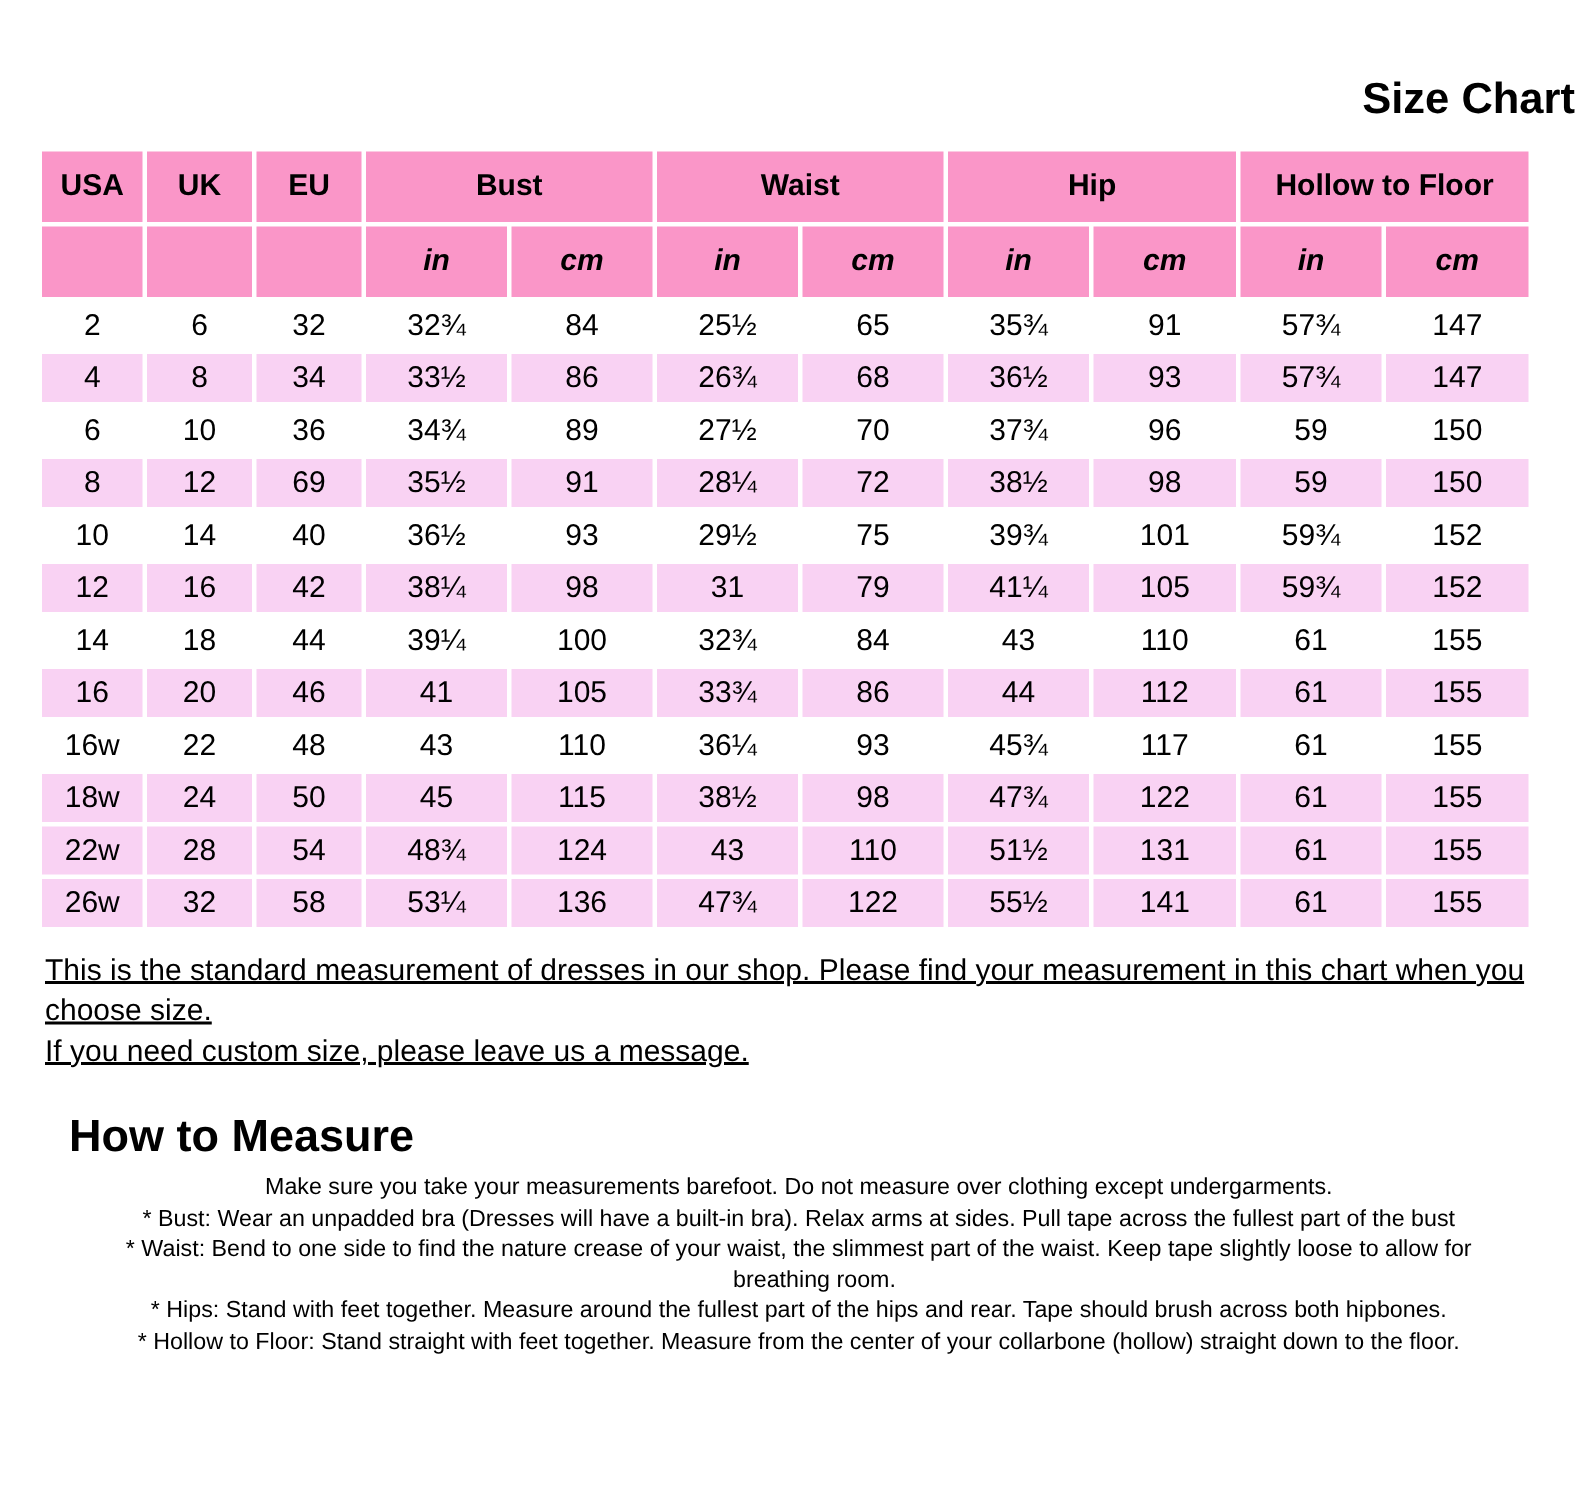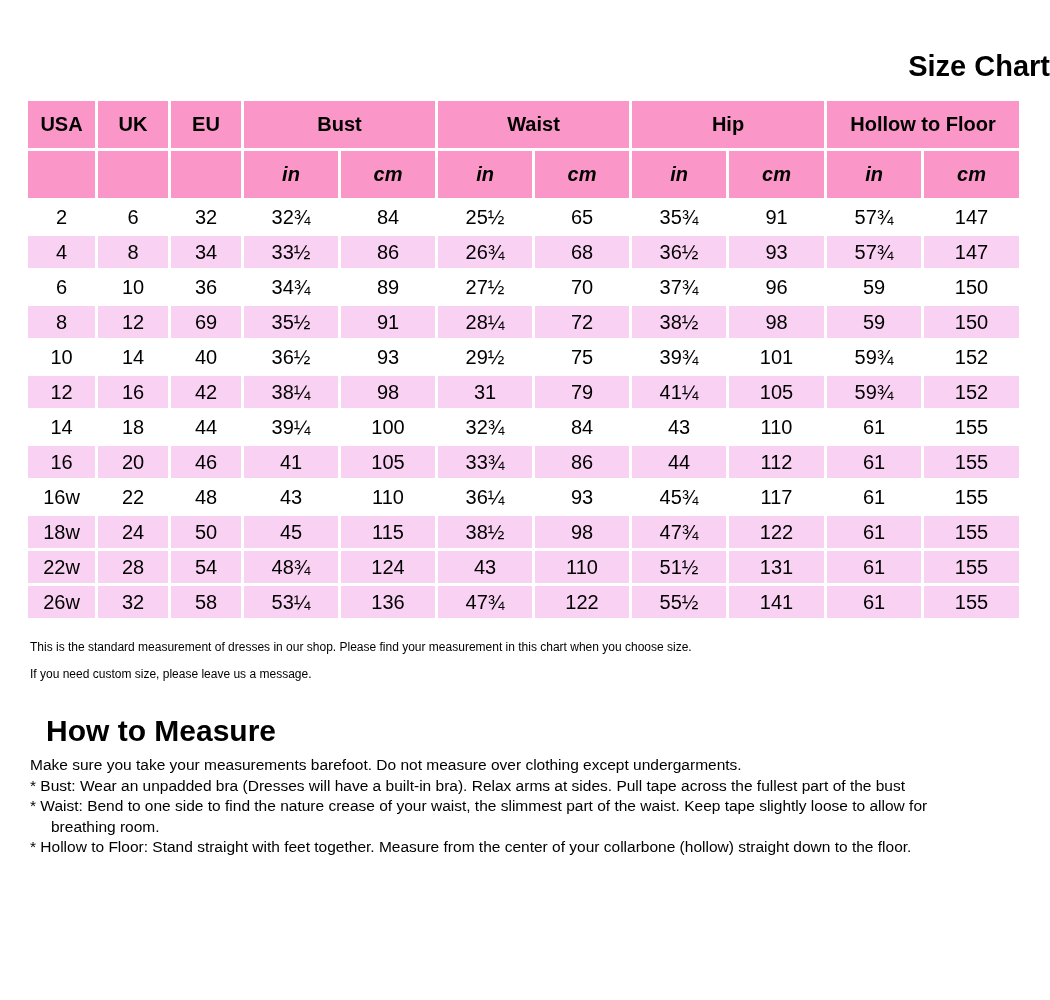--- a/index.html
+++ b/index.html
@@ -51,31 +51,33 @@
     background: #ffffff;
     padding: 0;
   }
   table.size-chart tbody tr.alt td {
     background: var(--row-pink);
   }
   .notes {
     margin: 13px 0 0 30px;
   }
   .note-line {
-    font-size: 12px;
+    font-size: 20px;
     line-height: 27px;
+    text-decoration: underline;
   }
   .htm-heading {
     margin: 26px 0 7px 46px;
     font-size: 30px;
     font-weight: 700;
   }
   .measure {
     margin: 0 0 0 30px;
     max-width: 1005px;
+    text-align: center;
   }
   .measure-line {
     font-size: 15.5px;
     line-height: 20.6px;
   }
   .measure-line.cont {
     padding-left: 21px;
   }
 </style>
 </head>
@@ -288,16 +290,17 @@
     <div class="note-line">If you need custom size, please leave us a message.</div>
   </div>
 
   <h2 class="htm-heading">How to Measure</h2>
 
   <div class="measure">
     <div class="measure-line">Make sure you take your measurements barefoot. Do not measure over clothing except undergarments.</div>
     <div class="measure-line">* Bust: Wear an unpadded bra (Dresses will have a built-in bra). Relax arms at sides. Pull tape across the fullest part of the bust</div>
     <div class="measure-line">* Waist: Bend to one side to find the nature crease of your waist, the slimmest part of the waist. Keep tape slightly loose to allow for</div>
     <div class="measure-line cont">breathing room.</div>
+    <div class="measure-line">* Hips: Stand with feet together. Measure around the fullest part of the hips and rear. Tape should brush across both hipbones.</div>
     <div class="measure-line">* Hollow to Floor: Stand straight with feet together. Measure from the center of your collarbone (hollow) straight down to the floor.</div>
   </div>
 
 </div>
 
 </body></html>

